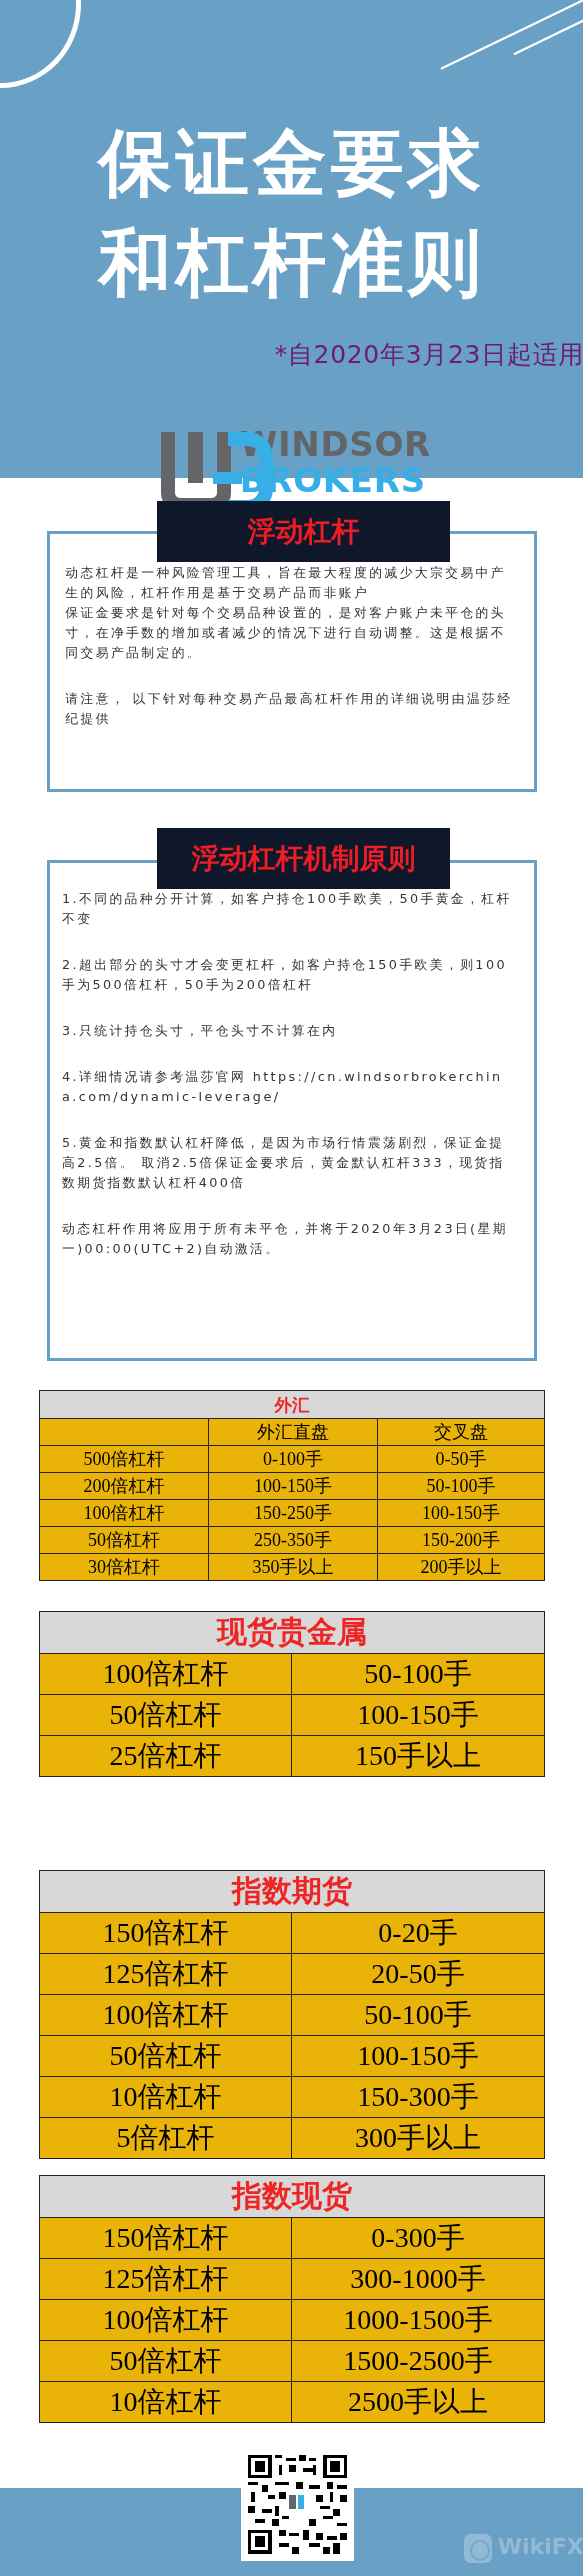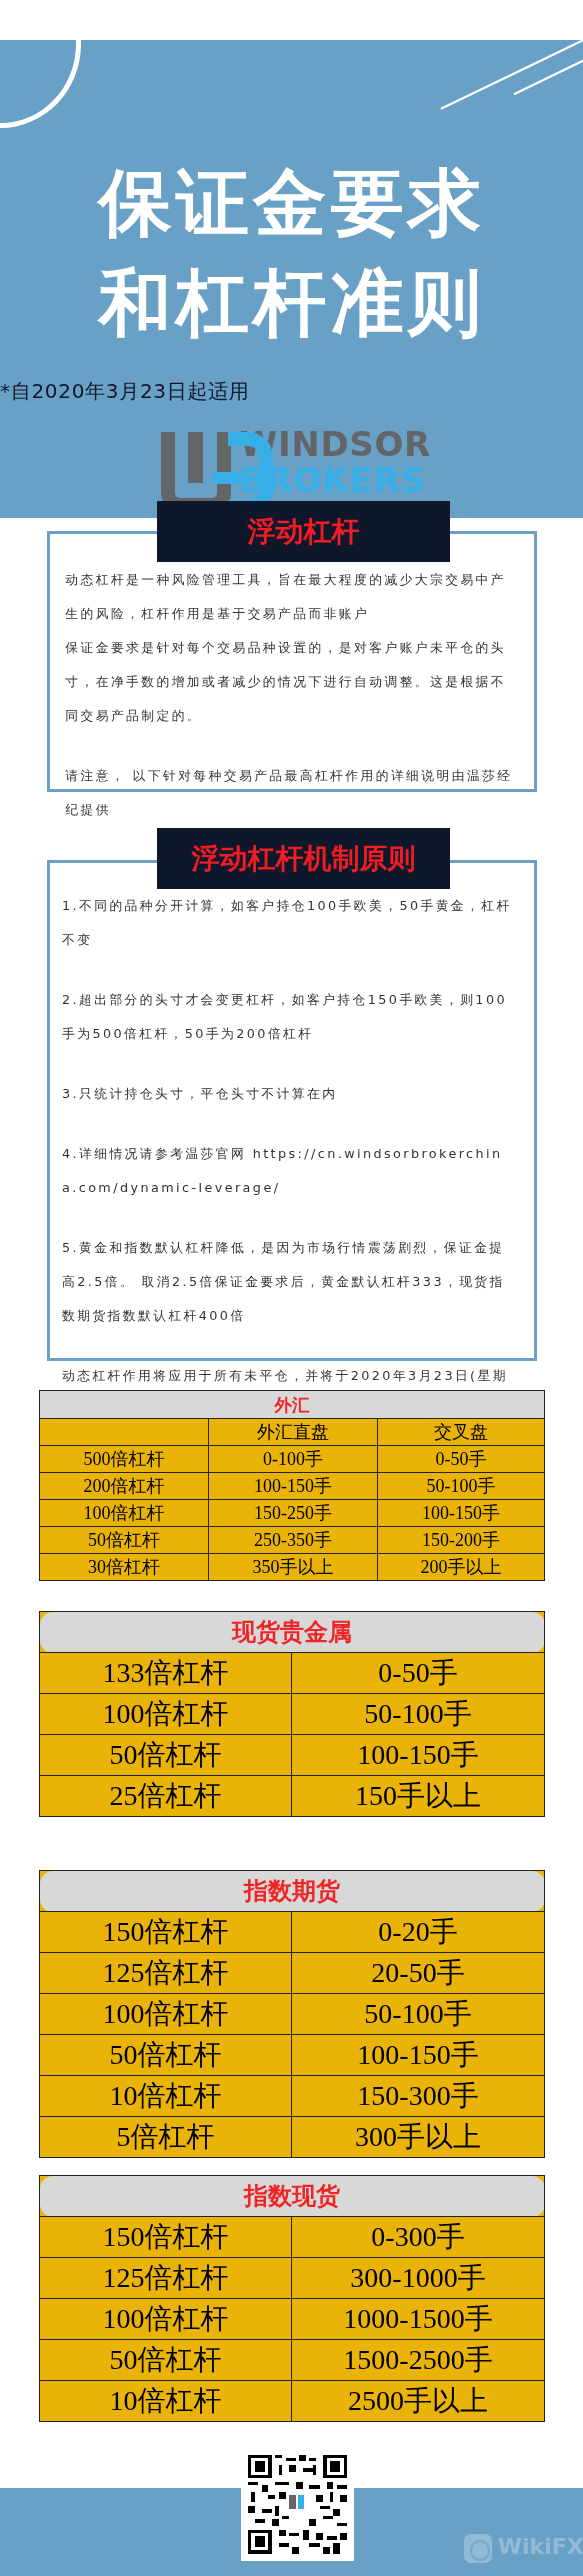--- a/index.html
+++ b/index.html
@@ -1,61 +1,61 @@
 <!DOCTYPE html>
 <html style="font-size:11.7px"><head>
 <meta charset="utf-8">
 <style>
   * { box-sizing: border-box; margin: 0; padding: 0; }
   html, body { width: 584px; height: 2576px; background: #ffffff; overflow: hidden; }
   body { position: relative; font-family: "DejaVu Sans", sans-serif; color: #333; }
 
   
-  .hero { position: absolute; left: 0; top: 0; width: 584px; height: 478px; background: #68a0c6; overflow: hidden; margin-top: 40px; }
+  .hero { position: absolute; left: 0; top: 0; width: 584px; height: 478px; background: #68a0c6; overflow: hidden; }
   .hero .ring { position: absolute; left: -80px; top: -80px; width: 161px; height: 168px; border: 5.8px solid #ffffff; border-radius: 50%; }
   .hero svg.lines { position: absolute; left: 0; top: 0; }
   .hero-title { position: absolute; left: 0; width: 584px; text-align: center; color: #ffffff; font-family: "DejaVu Sans", sans-serif; font-weight: bold; font-size: 73px; letter-spacing: 4.4px; line-height: 1; }
   .hero-title.l1 { top: 126px; }
   .hero-title.l2 { top: 226px; }
-  .hero-sub { position: absolute; left: 0; width: 584px; top: 338px; text-align: left; color: #0f172a; font-size: 20px; letter-spacing: 0.7px; }
+  .hero-sub { position: absolute; left: 0; width: 584px; top: 338px; text-align: right; color: #701a75; font-size: 25px; letter-spacing: 0.7px; }
 
   
   .logo { position: absolute; left: 161px; top: 410px; width: 270px; height: 106px; display: flex; align-items: center; }
   .logo .mark { position: relative; width: 109px; height: 102px; }
   .logo .w { position: absolute; left: 0; top: 20.4px; width: 70px; height: 80px; border: 14.6px solid #636569; border-top: none; border-radius: 0 0 19px 19px; }
   .logo .w::after { content: ""; position: absolute; left: 13px; top: 0; width: 14.6px; height: 51px; background: #636569; }
   .logo .b { position: absolute; left: 67px; top: 20.4px; width: 45px; height: 82px; border: 14.6px solid #37aee6; border-left: none; border-radius: 0 25px 25px 0; }
   .logo .b::after { content: ""; position: absolute; left: -14.6px; top: 26px; width: 29px; height: 11.7px; background: #37aee6; }
   .logo .words { display: flex; flex-direction: column; margin-left: 10.2px; font-family: "DejaVu Sans", sans-serif; font-weight: bold; letter-spacing: 0.7px; line-height: 1.05; }
   .logo .words .w1 { color: #636569; font-size: 34px; }
   .logo .words .w2 { color: #37aee6; font-size: 34px; }
 
   
   .box { position: absolute; left: 47px; width: 490px; border: 3.6px solid #6a9fc6; background: #fff; }
   .box-1 { top: 531px; height: 261px; }
   .box-2 { top: 860px; height: 501px; }
   .box-label { position: absolute; left: 157px; width: 293px; background: #0f172a; text-align: right; color: #ee1c24; font-weight: bold; font-size: 28px; display: flex; align-items: center; justify-content: center; z-index: 2; }
   .label-1 { top: 501px; height: 61px; }
   .label-2 { top: 828px; height: 61px; }
-  .box-text { position: absolute; left: 0; right: 0; font-size: 12.8px; color: #333; letter-spacing: 2.4px; line-height: 34px; }
+  .box-text { position: absolute; left: 0; right: 0; font-size: 12.8px; color: #333; letter-spacing: 2.4px; line-height: 20px; }
   .box-1 .box-text { top: 29px; padding: 0 16px 0 15.3px; }
   .box-2 .box-text { top: 26px; padding: 0 16px 0 12px; }
   .para { white-space: pre-wrap; }
   .para + .para { margin-top: 26px; }
 
   
   table.lev { position: absolute; border-collapse: collapse; font-family: "Liberation Serif", "DejaVu Serif", serif; color: #000; background: #eab308; }
   table.lev td, table.lev th { border: 1.5px solid #222; text-align: center; font-weight: normal; }
   table.lev .cap { background: #d8d8d8; color: #ee2524; font-family: "DejaVu Sans", sans-serif; font-weight: bold; }
   .t-fx { left: 39px; top: 1390px; width: 506px; font-size: 18px; }
   .t-fx .cap { height: 28px; font-size: 17.5px; font-weight: normal; }
   .t-fx td { height: 27px; }
   .t-fx col.c1 { width: 169px; } .t-fx col.c2 { width: 169px; }
   .t-big { left: 39px; width: 506px; font-size: 28px; }
-  .t-big .cap { height: 41px; font-size: 24px; border-radius: 13px; }
+  .t-big .cap { height: 41px; font-size: 30px; }
   .t-big td { height: 41px; }
   .t-big col.c1 { width: 252px; }
   .t-pm { top: 1611px; }
   .t-if { top: 1870px; }
   .t-is { top: 2175px; padding-left: 32px; }
 
   
   .footer { position: absolute; left: 0; top: 2488px; width: 584px; height: 88px; background: #68a0c6; }
   .qr { position: absolute; left: 241px; top: 2449px; width: 113px; height: 112px; background: #fff; padding: 4.4px 7.3px; z-index: 3; }
   .qr svg { width: 99px; height: 102px; display: block; }
@@ -153,24 +153,20 @@
   </table>
 
 <table class="lev t-big t-pm">
   <colgroup>
       <col class="c1">
       <col>
     </colgroup>
   <tbody>
       <tr>
         <th class="cap" colspan="2">现货贵金属</th>
-      </tr>
-  <tr>
-        <td>133倍杠杆</td>
-        <td>0-50手</td>
       </tr>
   <tr>
         <td>100倍杠杆</td>
         <td>50-100手</td>
       </tr>
   <tr>
         <td>50倍杠杆</td>
         <td>100-150手</td>
       </tr>
   <tr>

